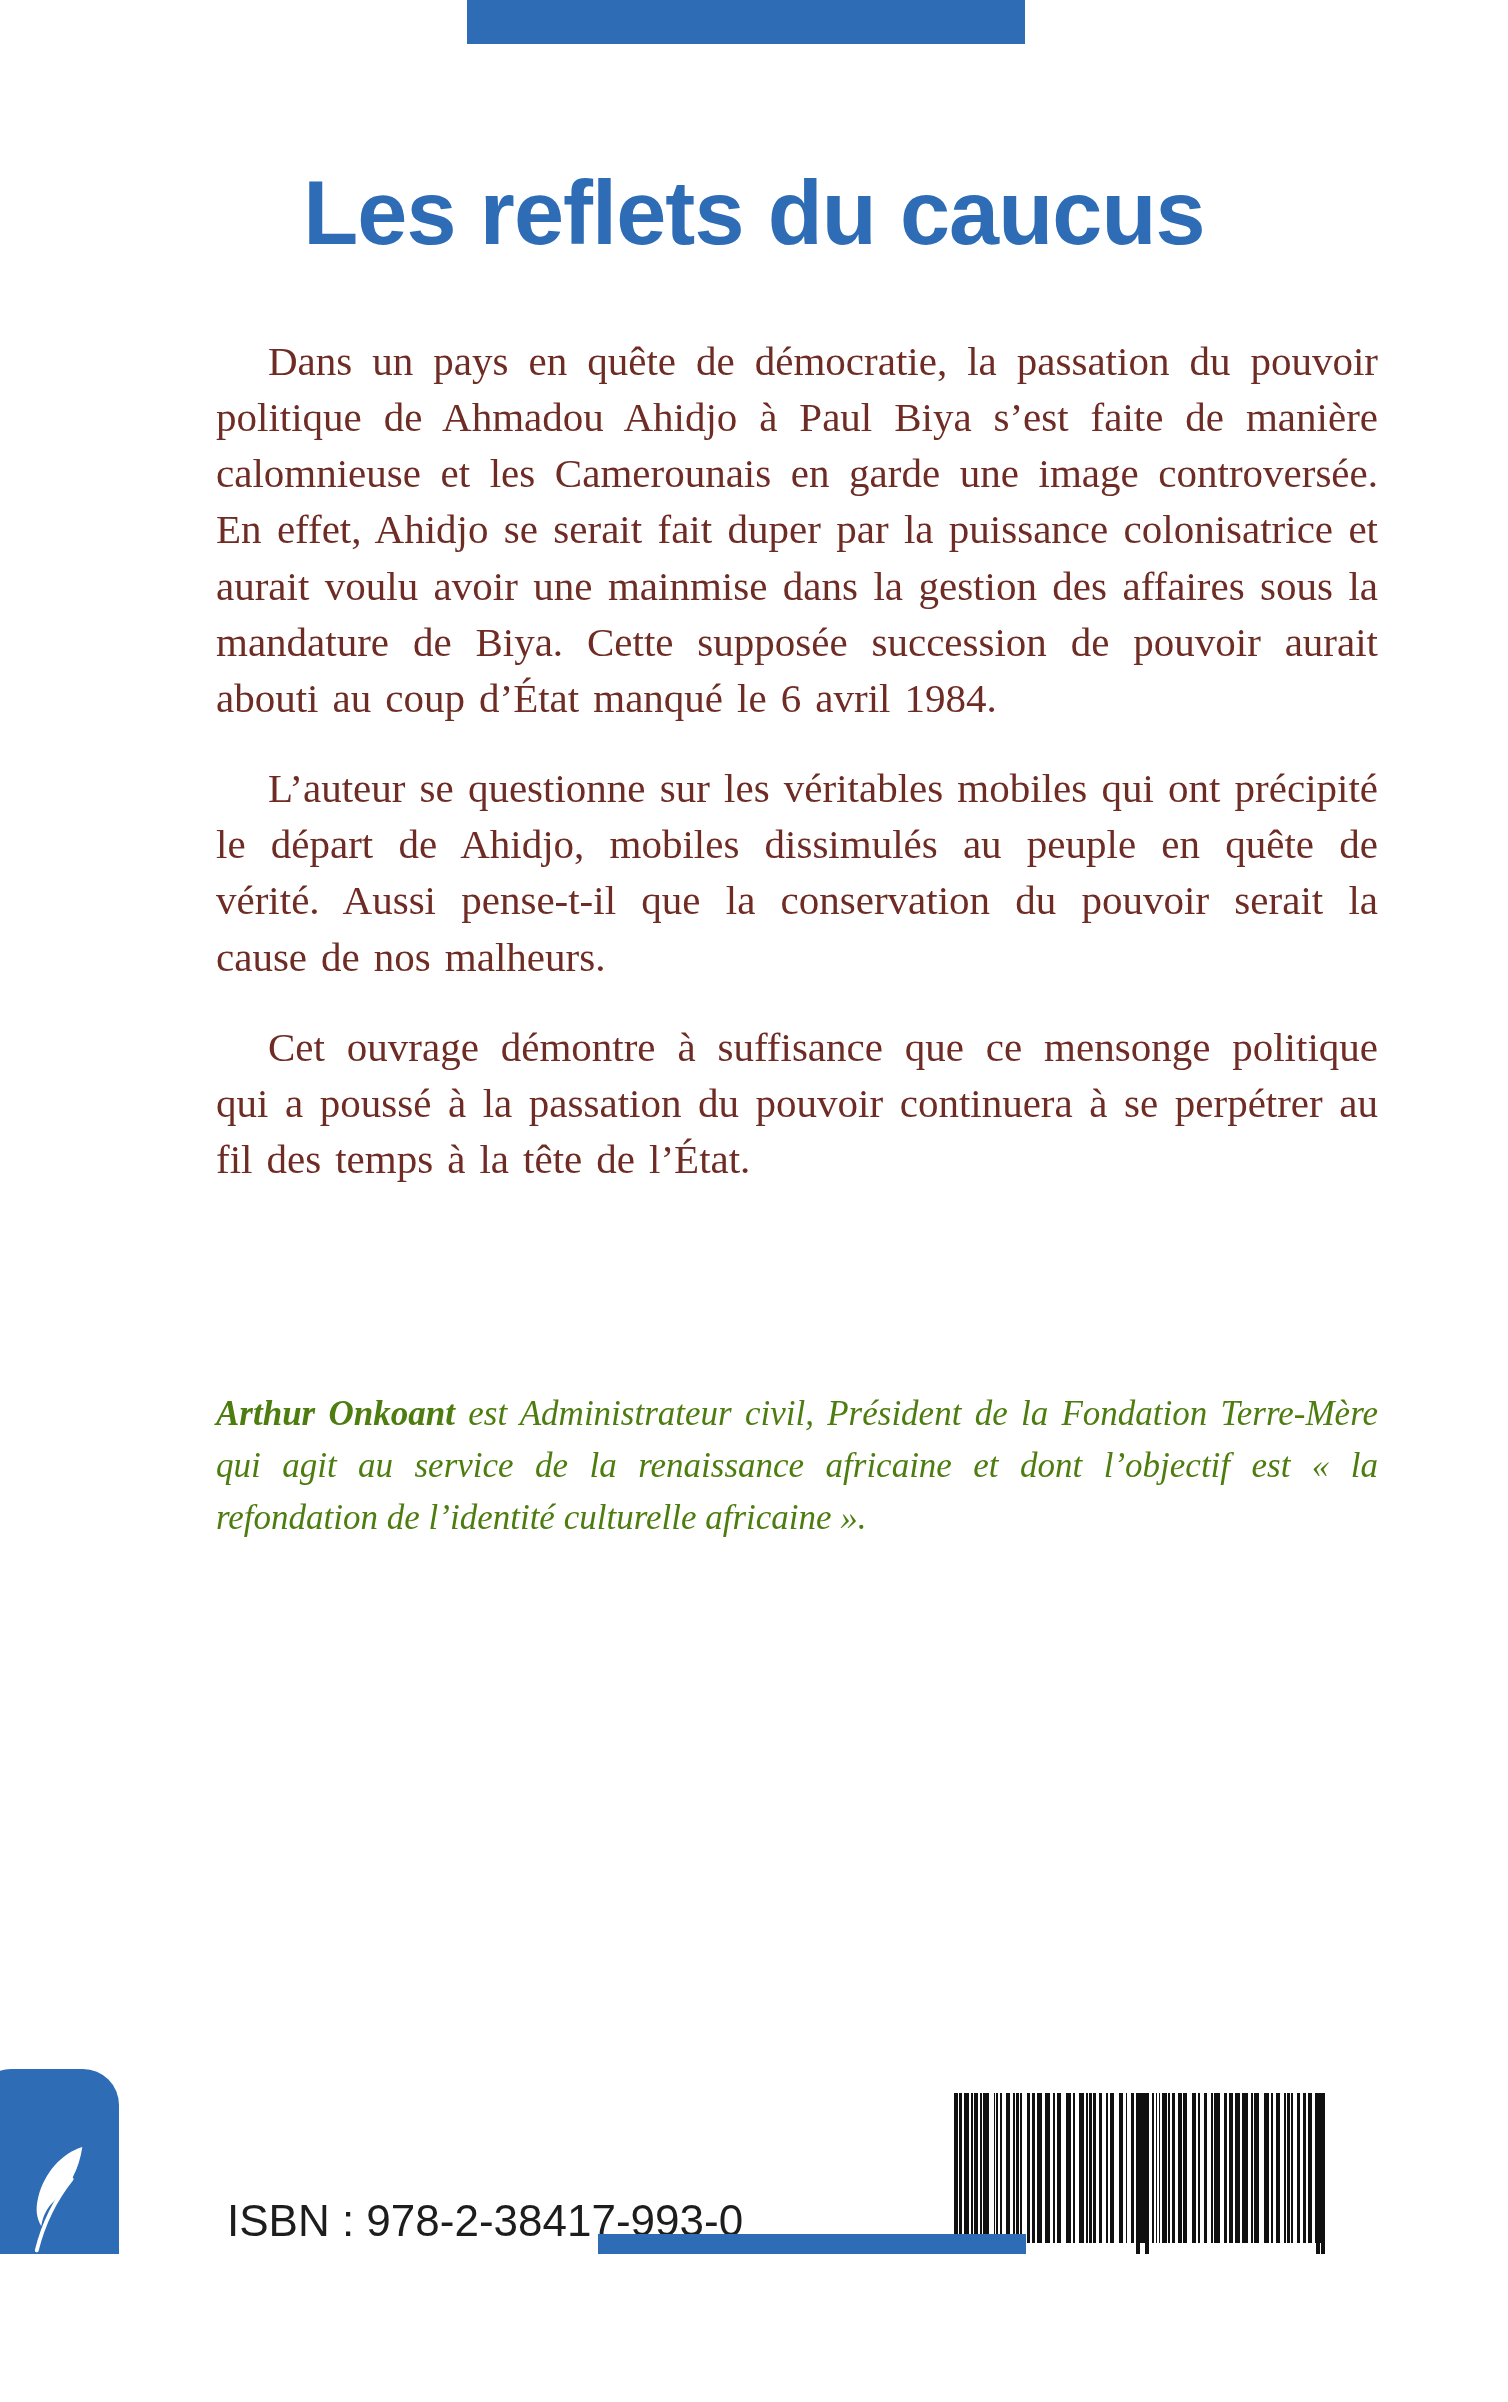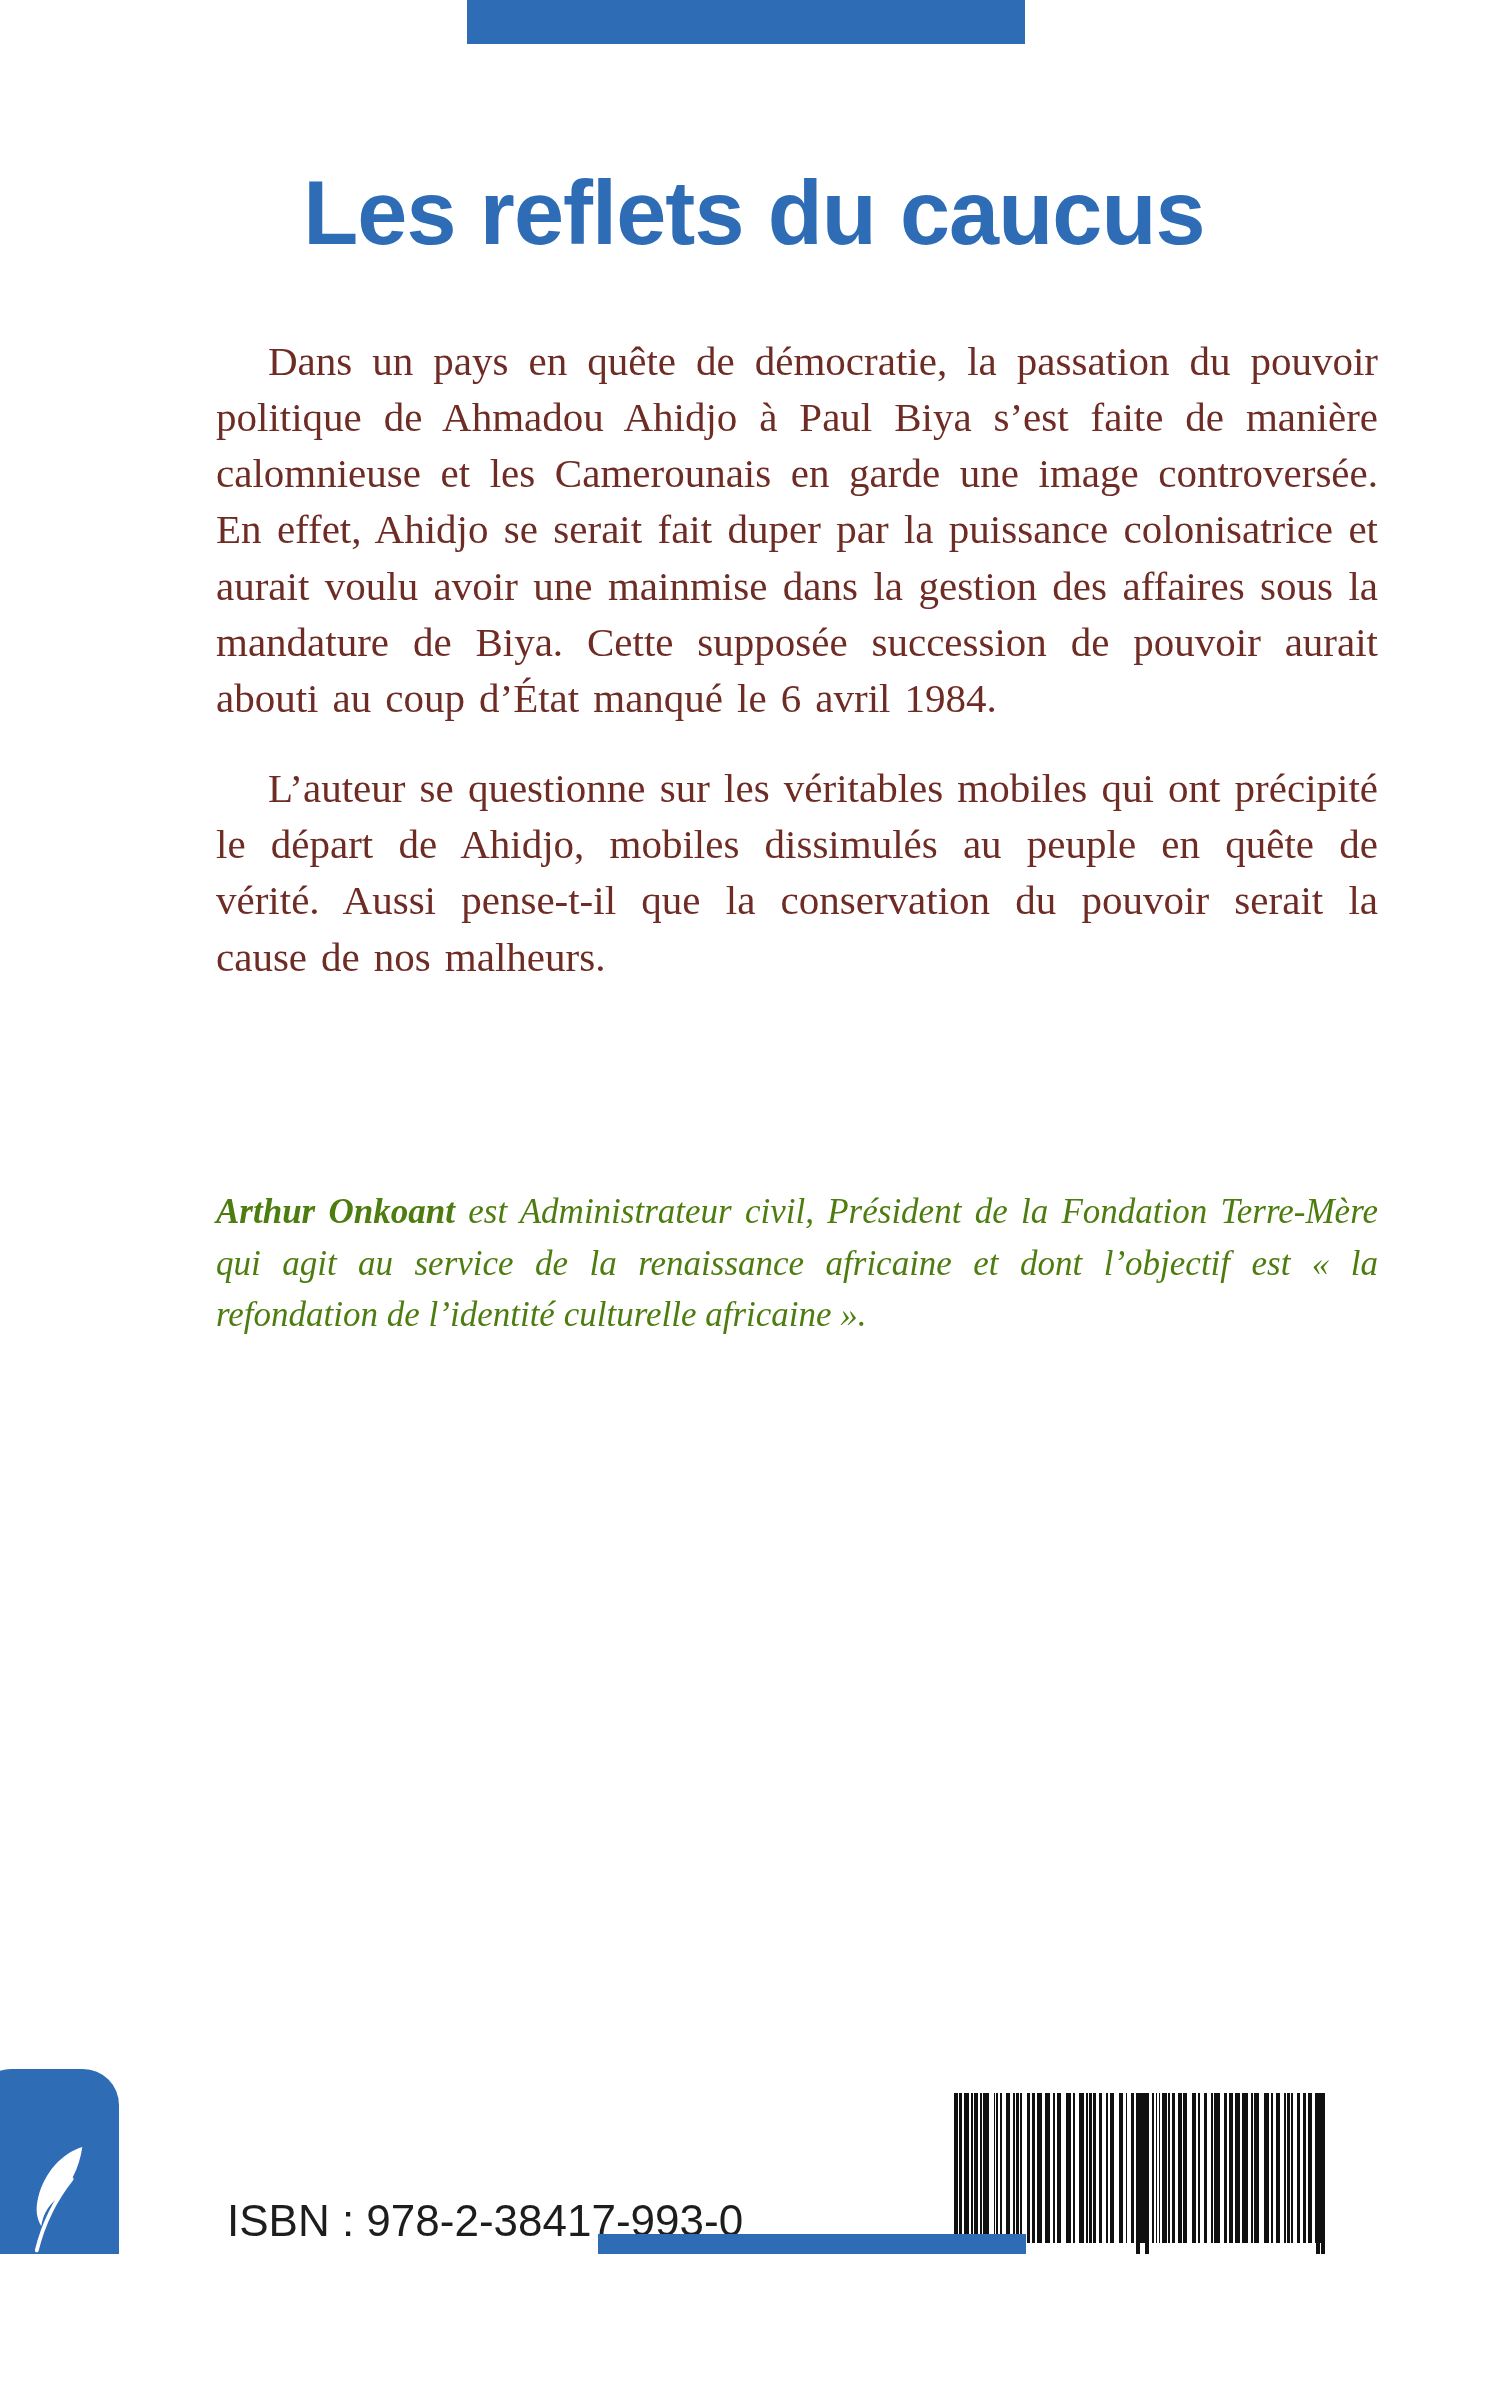--- a/index.html
+++ b/index.html
@@ -137,20 +137,21 @@
 
 <div class="page">
 
   <div class="top-bar"></div>
 
   <h1 class="title">Les reflets du caucus</h1>
 
   <div class="body-column">
     <p>Dans un pays en quête de démocratie, la passation du pouvoir politique de Ahmadou Ahidjo à Paul Biya s’est faite de manière calomnieuse et les Camerounais en garde une image controversée. En effet, Ahidjo se serait fait duper par la puissance colonisatrice et aurait voulu avoir une mainmise dans la gestion des affaires sous la mandature de Biya. Cette supposée succession de pouvoir aurait abouti au coup d’État manqué le 6 avril 1984.</p>
     <p>L’auteur se questionne sur les véritables mobiles qui ont précipité le départ de Ahidjo, mobiles dissimulés au peuple en quête de vérité. Aussi pense-t-il que la conservation du pouvoir serait la cause de nos malheurs.</p>
+    <p>Cet ouvrage démontre à suffisance que ce mensonge politique qui a poussé à la passation du pouvoir continuera à se perpétrer au fil des temps à la tête de l’État.</p>
 
     <div class="bio"><span class="author">Arthur Onkoant</span><span> est Administrateur civil, Président de la Fondation Terre-Mère qui agit au service de la renaissance africaine et dont l’objectif est « la refondation de l’identité culturelle africaine ».</span></div>
   </div>
 
   <div class="logo-block">
     <span>
       <svg viewBox="0 0 100 150" width="76" height="115" aria-hidden="true">
         <path d="M82 6 C 55 14, 32 40, 24 72 C 20 88, 22 100, 28 110 C 30 96, 36 86, 44 78 C 66 58, 78 34, 82 6 Z" fill="#ffffff"></path>
         <path d="M22 142 C 30 110, 44 78, 68 48" stroke="#ffffff" stroke-width="5" fill="none" stroke-linecap="round"></path>
       </svg>

